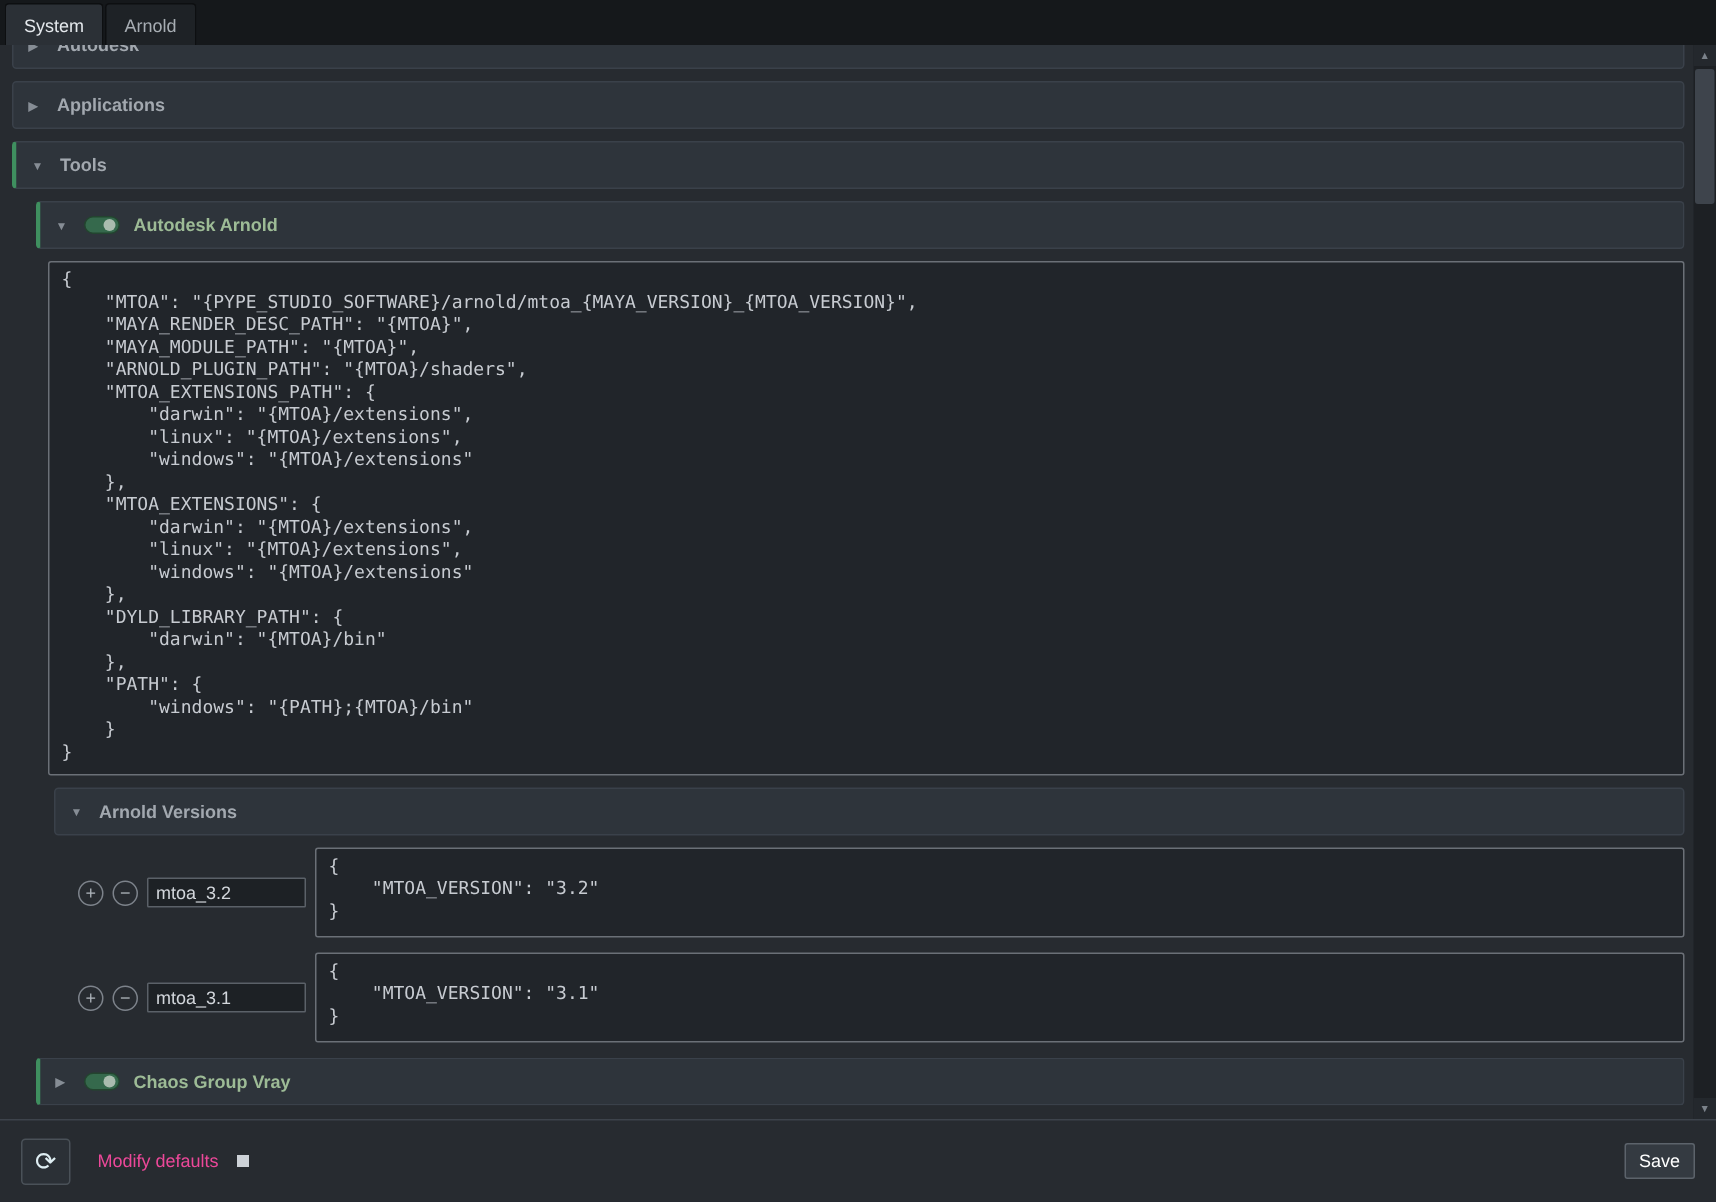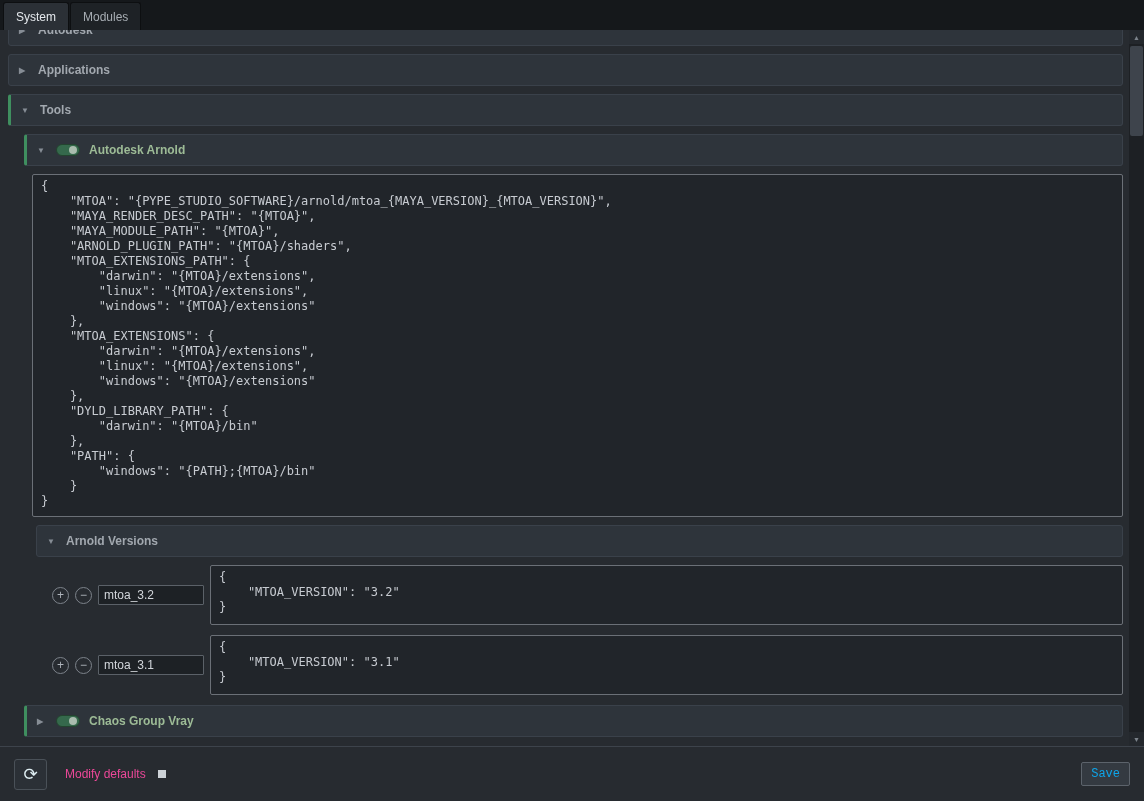--- a/index.html
+++ b/index.html
@@ -112,32 +112,32 @@
     width: 33px; height: 31px; background: #2b3036;
     border: 1px solid #4a5158; border-radius: 3px;
     color: #dfeef3; font-size: 17px; line-height: 17px; padding: 0;
     cursor: default;
   }
   .modify-label { margin-left: 18px; font-size: 12px; color: #ec4899; }
   .state-square { width: 8px; height: 8px; background: #cdd2d7; margin-left: 12px; }
   .spacer { flex: 1; }
   .save-btn {
     background: #343a41; border: 1px solid #5c636b; border-radius: 2px;
-    color: #0ea5e9; font-size: 12px; padding: 4px 9px; cursor: default;
-    font-family: Liberation Mono, monospace;
+    color: #ffffff; font-size: 12px; padding: 4px 9px; cursor: default;
+    font-family: Liberation Sans, sans-serif;
   }
 </style>
 </head>
 <body>
 
 <div class="app">
 
   <div class="tabbar">
     <div class="tab active">System</div>
-    <div class="tab">Modules</div>
+    <div class="tab">Arnold</div>
   </div>
 
   <div class="main">
     <div class="scroll-area">
 
       <div class="shdr shdr-modules">
         <span class="arrow">▶</span>
         <span>Autodesk</span>
       </div>
 

